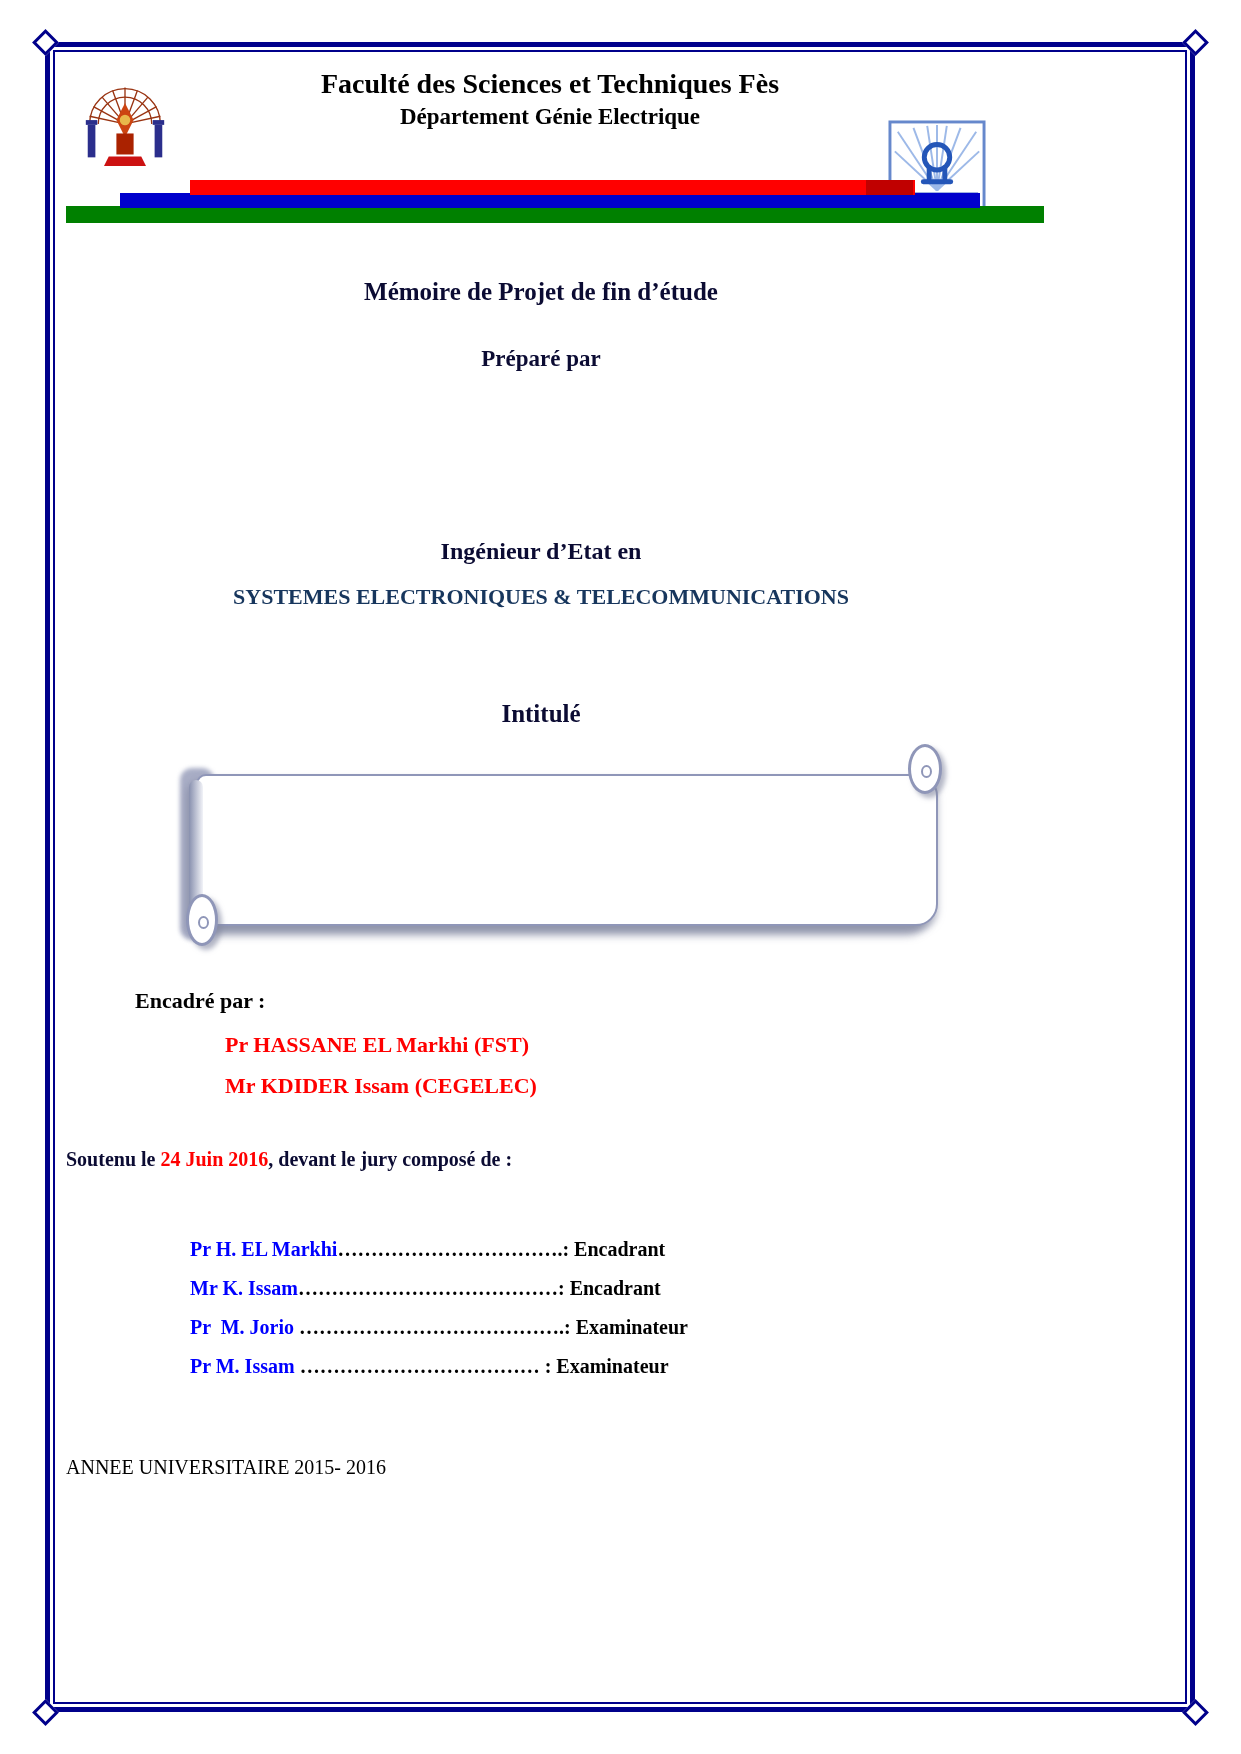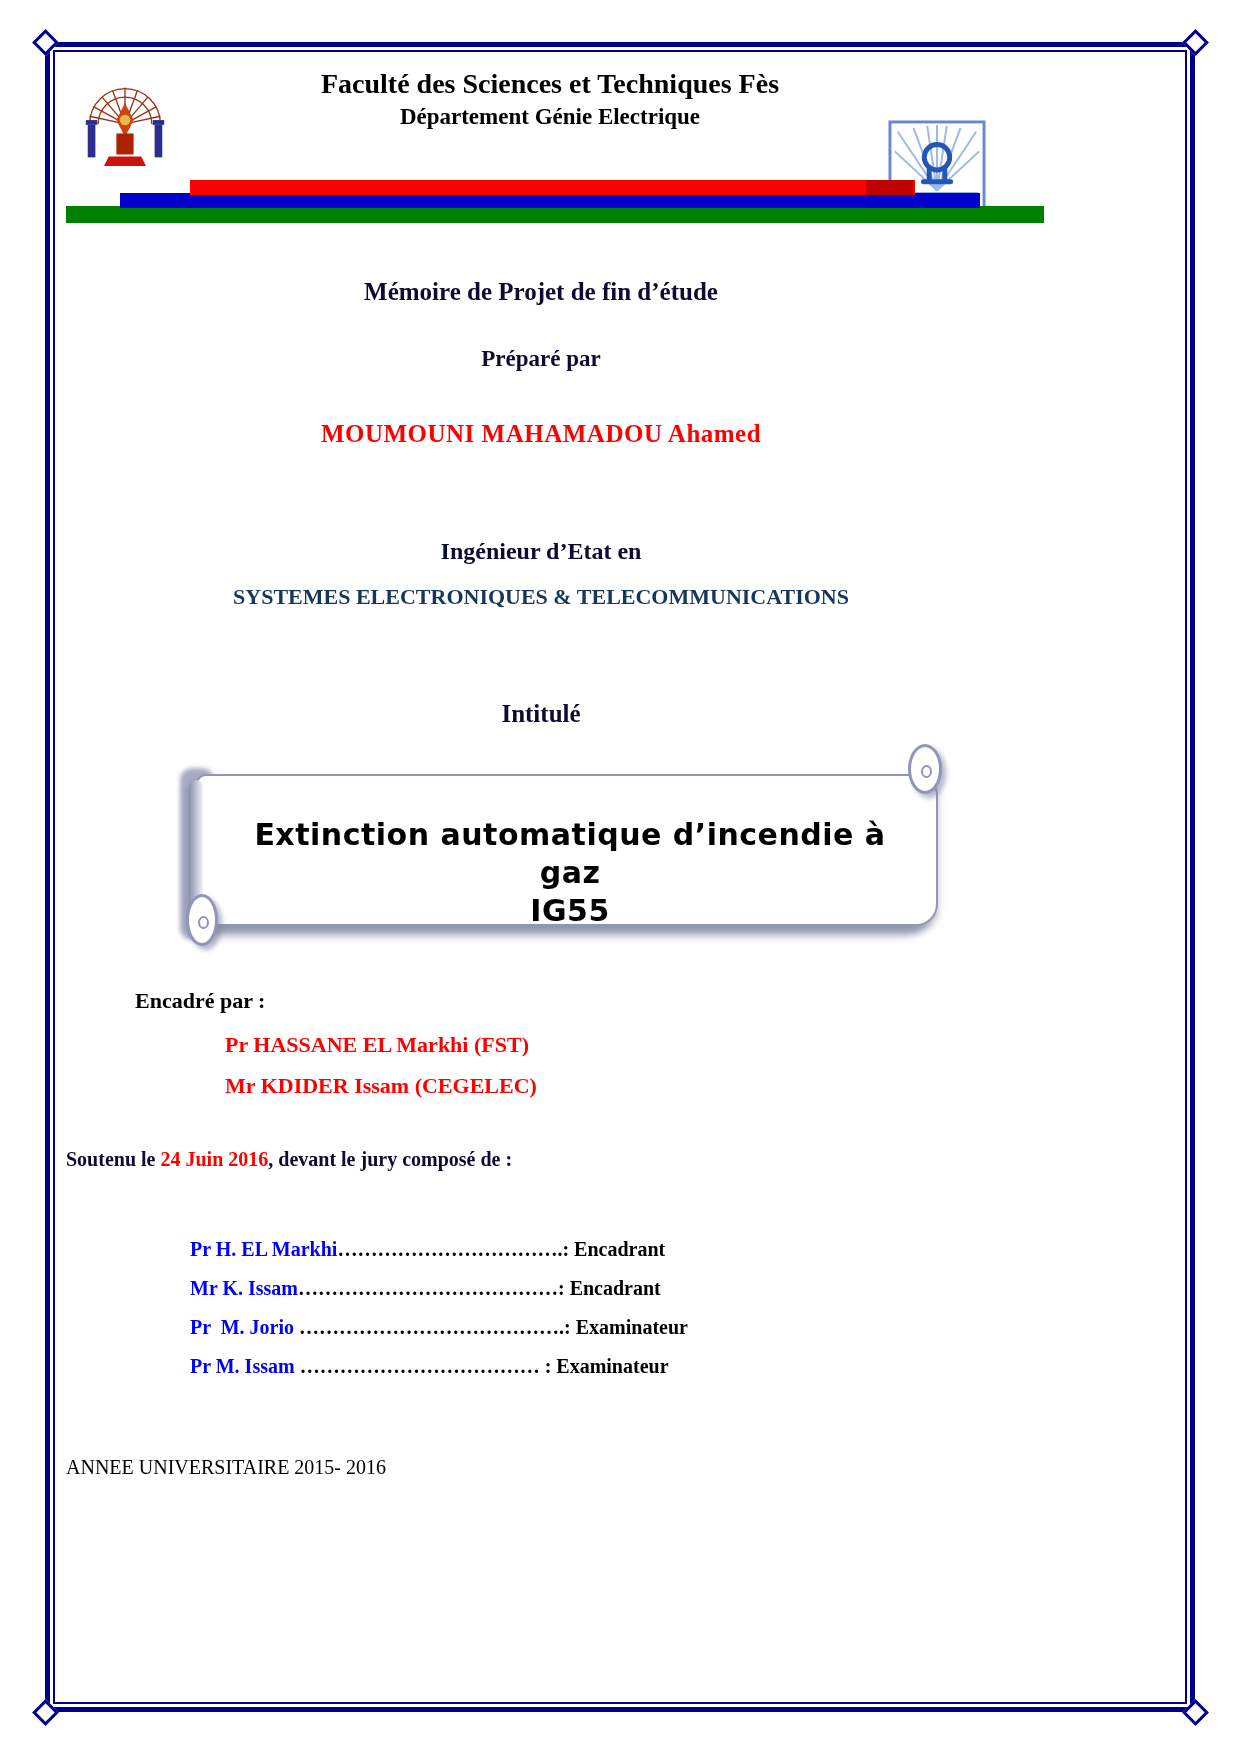--- a/index.html
+++ b/index.html
@@ -171,35 +171,30 @@
     </svg>
   </div>
 
   <div class="bar bar-green"></div>
   <div class="bar bar-blue"></div>
   <div class="bar bar-red"></div>
   <div class="bar bar-red-dark"></div>
 
   <div class="cline l-memoire">Mémoire de Projet de fin d’étude</div>
   <div class="cline l-prepared">Préparé par</div>
-  <div class="cline l-author">MOUMOUNI MAHAMADOU Ahamed</div>
   <div class="cline l-degree">Ingénieur d’Etat en</div>
   <div class="cline l-program">SYSTEMES ELECTRONIQUES &amp; TELECOMMUNICATIONS</div>
   <div class="cline l-intitule">Intitulé</div>
 
   <div class="scroll-wrap">
     <div class="scroll-shadow"></div>
     <div class="scroll-body"></div>
     <div class="scroll-roll-left"></div>
     <div class="curl curl-tr"></div>
     <div class="curl curl-bl"></div>
-    <div class="scroll-title">
-      <div>Extinction automatique d’incendie à gaz</div>
-      <div>IG55</div>
-    </div>
   </div>
 
   <div class="sup-label">Encadré par :</div>
   <div class="sup-1">Pr HASSANE EL Markhi (FST)</div>
   <div class="sup-2">Mr KDIDER Issam (CEGELEC)</div>
 
   <div class="defense"><span>Soutenu le </span><span class="date">24 Juin 2016</span><span>, devant le jury composé de :</span></div>
 
   <div class="jury">
     <div class="jury-row"><span class="jury-name">Pr H. EL Markhi</span><span class="jury-dots">…………………………….:</span><span class="jury-role"> Encadrant</span></div>

